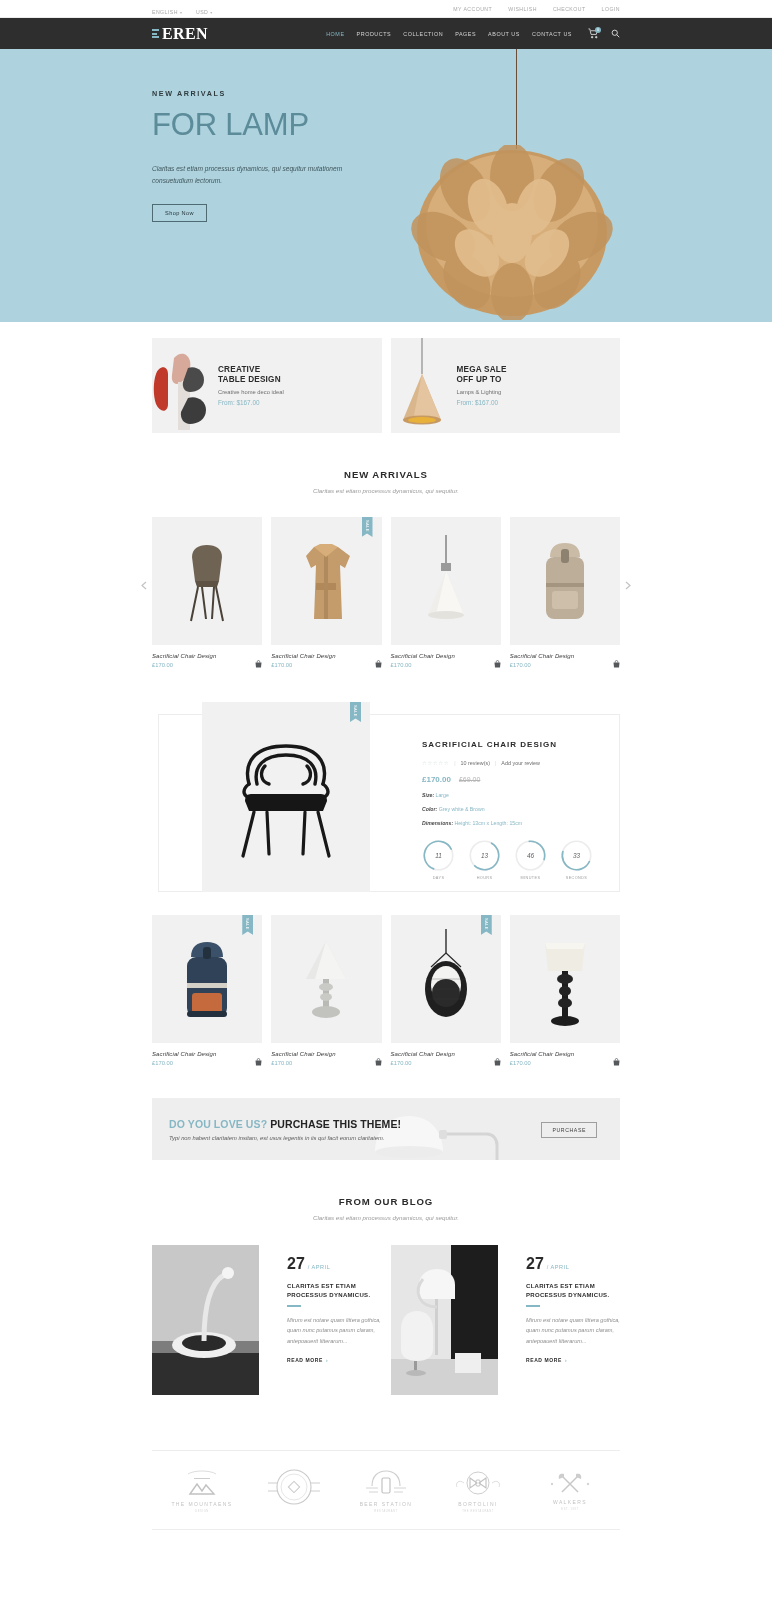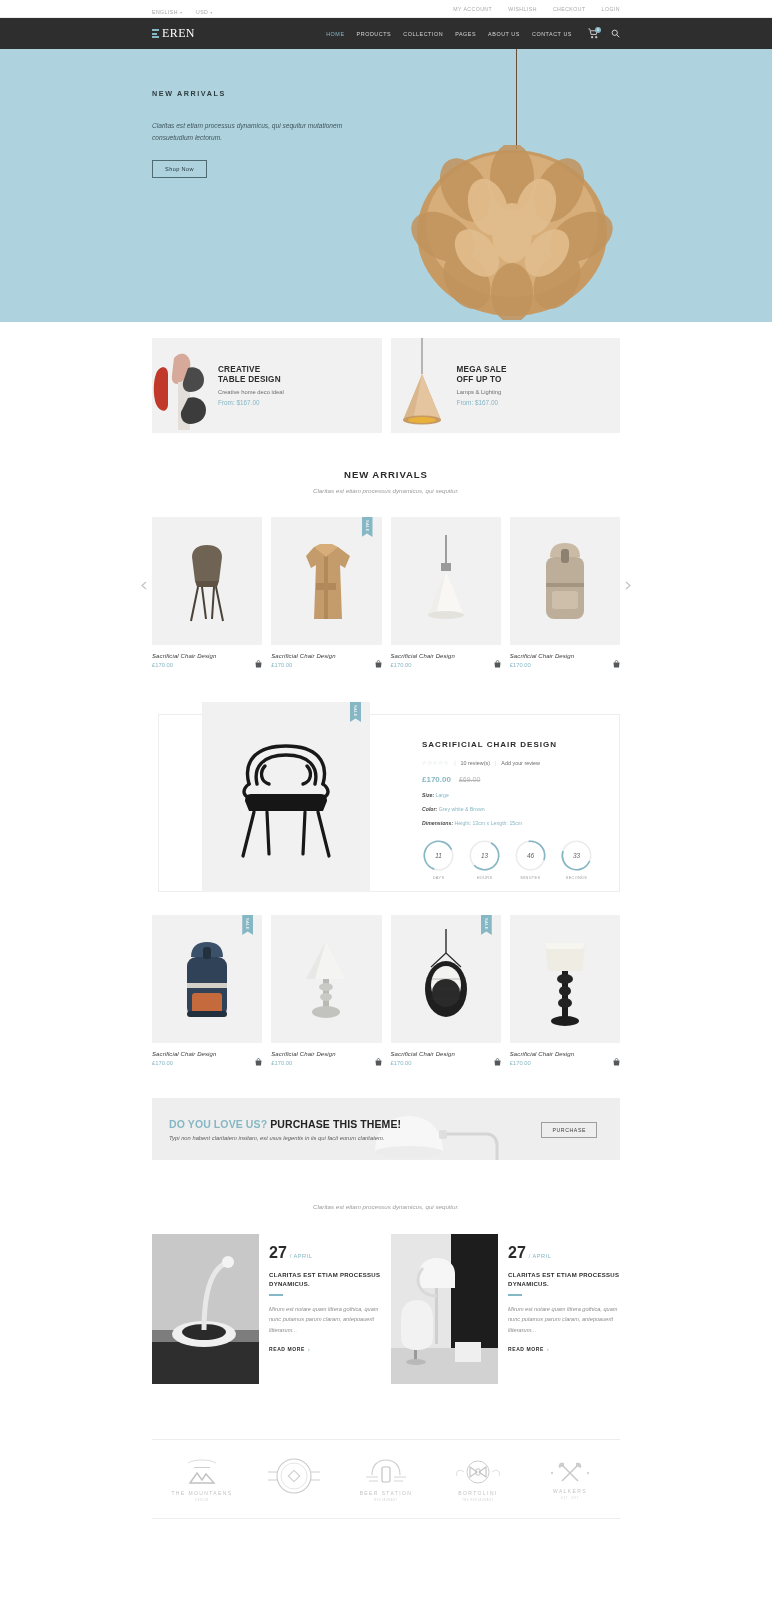--- a/index.html
+++ b/index.html
@@ -42,22 +42,22 @@
     align-items: center;
     padding: 0 152px;
     position: relative;
   }
   .logo { display: flex; align-items: center; gap: 3px; }
   .logo-mark { display: flex; flex-direction: column; gap: 1.3px; }
   .logo-mark i { display: block; width: 7px; height: 2px; background: #86b7c4; }
   .logo-mark i:nth-child(2) { width: 5px; }
   .logo-text {
     color: #fff;
-    font-size: 12px;
-    font-weight: normal;
+    font-size: 16px;
+    font-weight: bold;
     letter-spacing: .4px;
     font-family: "Liberation Serif", serif;
   }
   .nav { margin-left: auto; display: flex; align-items: center; gap: 12px; }
   .nav-item {
     font-size: 5.4px;
     letter-spacing: .55px;
     color: #d5d5d5;
     text-transform: uppercase;
     text-decoration: none;
@@ -237,21 +237,21 @@
   }
   .purchase-btn {
     position: absolute; right: 23px; top: 24px;
     border: 1px solid #9e9e9e; background: transparent;
     padding: 4px 10px; font-size: 5.2px; letter-spacing: .6px;
     color: #3c3c3c; cursor: pointer; font-family: inherit;
   }
 
   
   .blog-grid { display: flex; gap: 10px; padding: 24px 152px 0 152px; }
-  .blog-post { flex: 1; display: flex; gap: 10px; }
+  .blog-post { flex: 1; display: flex; gap: 28px; }
   .blog-img { width: 107px; height: 150px; flex: none; position: relative; overflow: hidden; }
   .blog-body { padding-top: 10px; }
   .blog-date { display: flex; align-items: baseline; gap: 3px; }
   .blog-day { font-size: 16px; font-weight: bold; color: #2b2b2b; }
   .blog-month { font-size: 5.6px; color: #86b7c4; letter-spacing: .5px; }
   .blog-title {
     font-size: 6px; font-weight: bold; color: #2b2b2b; margin-top: 9px;
     letter-spacing: .3px; line-height: 1.45; text-transform: uppercase;
   }
   .blog-rule { width: 14px; height: 1.5px; background: #86b7c4; margin-top: 6px; }
@@ -354,20 +354,21 @@
           <ellipse cx="83" cy="62" rx="19" ry="29" transform="rotate(-18 83 62)"></ellipse>
           <ellipse cx="131" cy="62" rx="19" ry="29" transform="rotate(18 131 62)"></ellipse>
           <ellipse cx="107" cy="88" rx="20" ry="30"></ellipse>
           <ellipse cx="72" cy="108" rx="18" ry="27" transform="rotate(-40 72 108)"></ellipse>
           <ellipse cx="142" cy="108" rx="18" ry="27" transform="rotate(40 142 108)"></ellipse>
         </g>
       </g>
     </svg>
     <div class="hero-inner">
       <div class="hero-eyebrow">NEW ARRIVALS</div>
+      <div class="hero-h2">FOR LAMP</div>
       <div class="hero-p">Claritas est etiam processus dynamicus, qui sequitur mutationem consuetudium lectorum.</div>
       <button class="hero-btn">Shop Now</button>
     </div>
   </div>
 
   <div class="promos">
 
 
     <div class="promo">
       <div class="promo-art">
@@ -755,20 +756,21 @@
       <div class="purchase-h">
         <span class="a">DO YOU LOVE US?</span>
         <span class="b">PURCHASE THIS THEME!</span>
       </div>
       <div class="purchase-p">Typi non habent claritatem insitam, est usus legentis in iis qui facit eorum claritatem.</div>
     </div>
     <button class="purchase-btn">PURCHASE</button>
   </div>
 
   <div class="sect-head">
+    <div class="sect-title">FROM OUR BLOG</div>
     <div class="sect-sub">Claritas est etiam processus dynamicus, qui sequitur.</div>
   </div>
 
   <div class="blog-grid">
 
     <div class="blog-post">
       <div class="blog-img">
         <svg width="107" height="150" viewBox="0 0 107 150">
           <rect width="107" height="150" fill="#c8c8c8"></rect>
           <path d="M0 104h107v46H0z" fill="#2e2e2e"></path>

